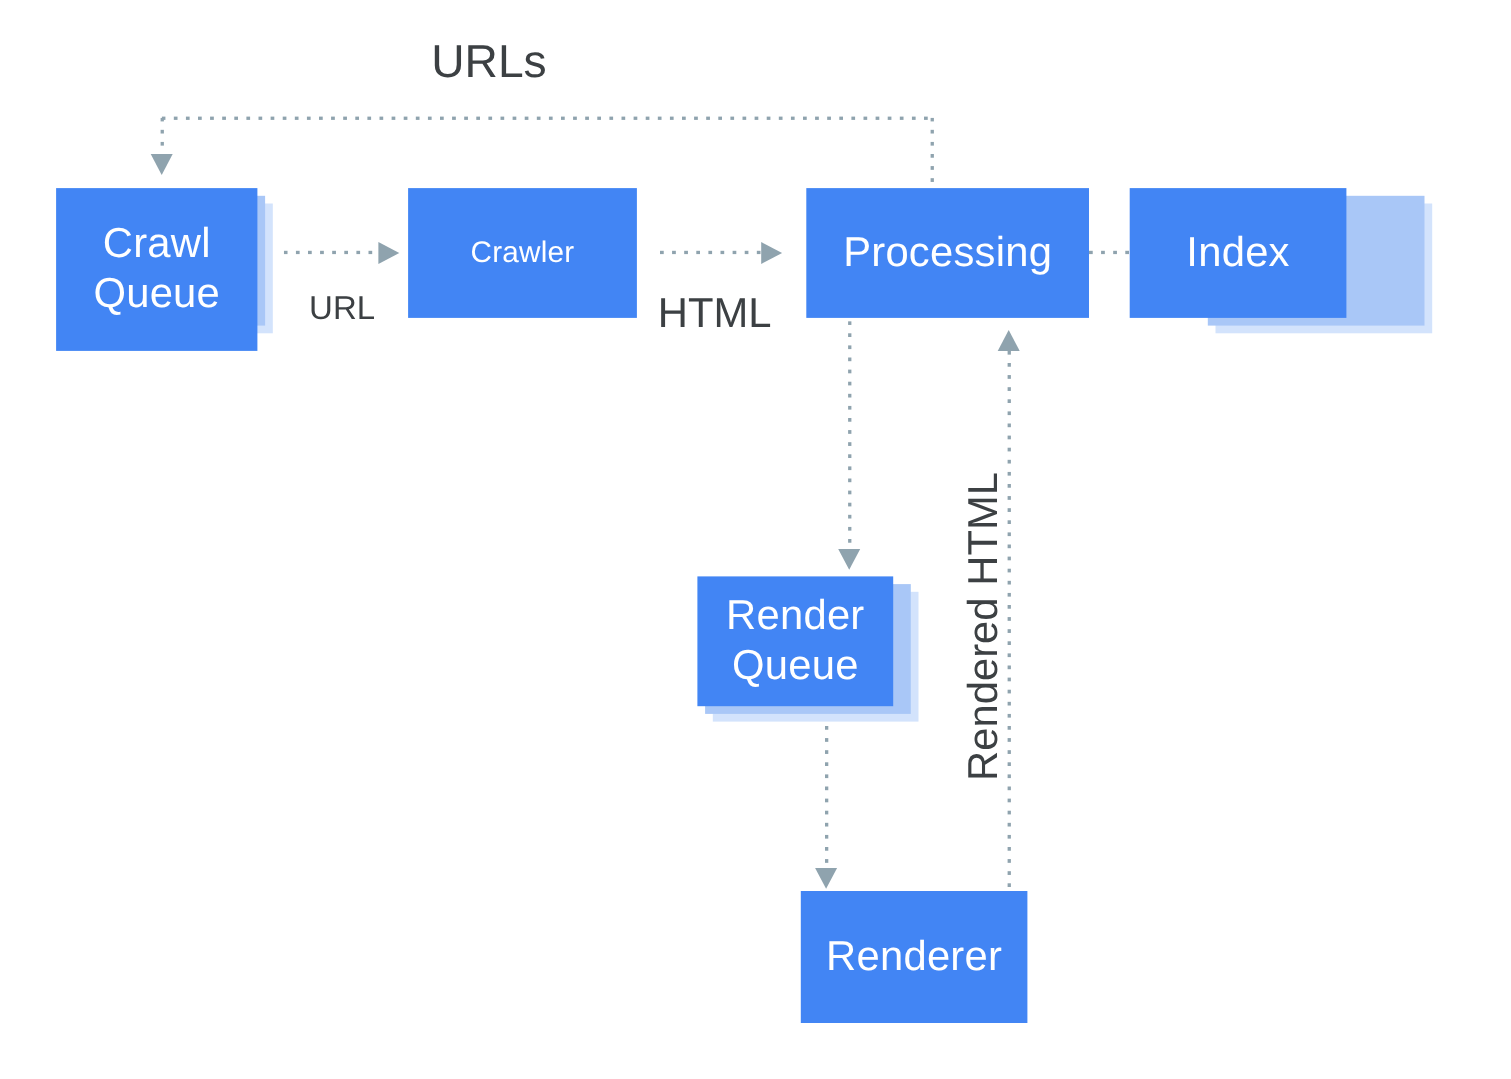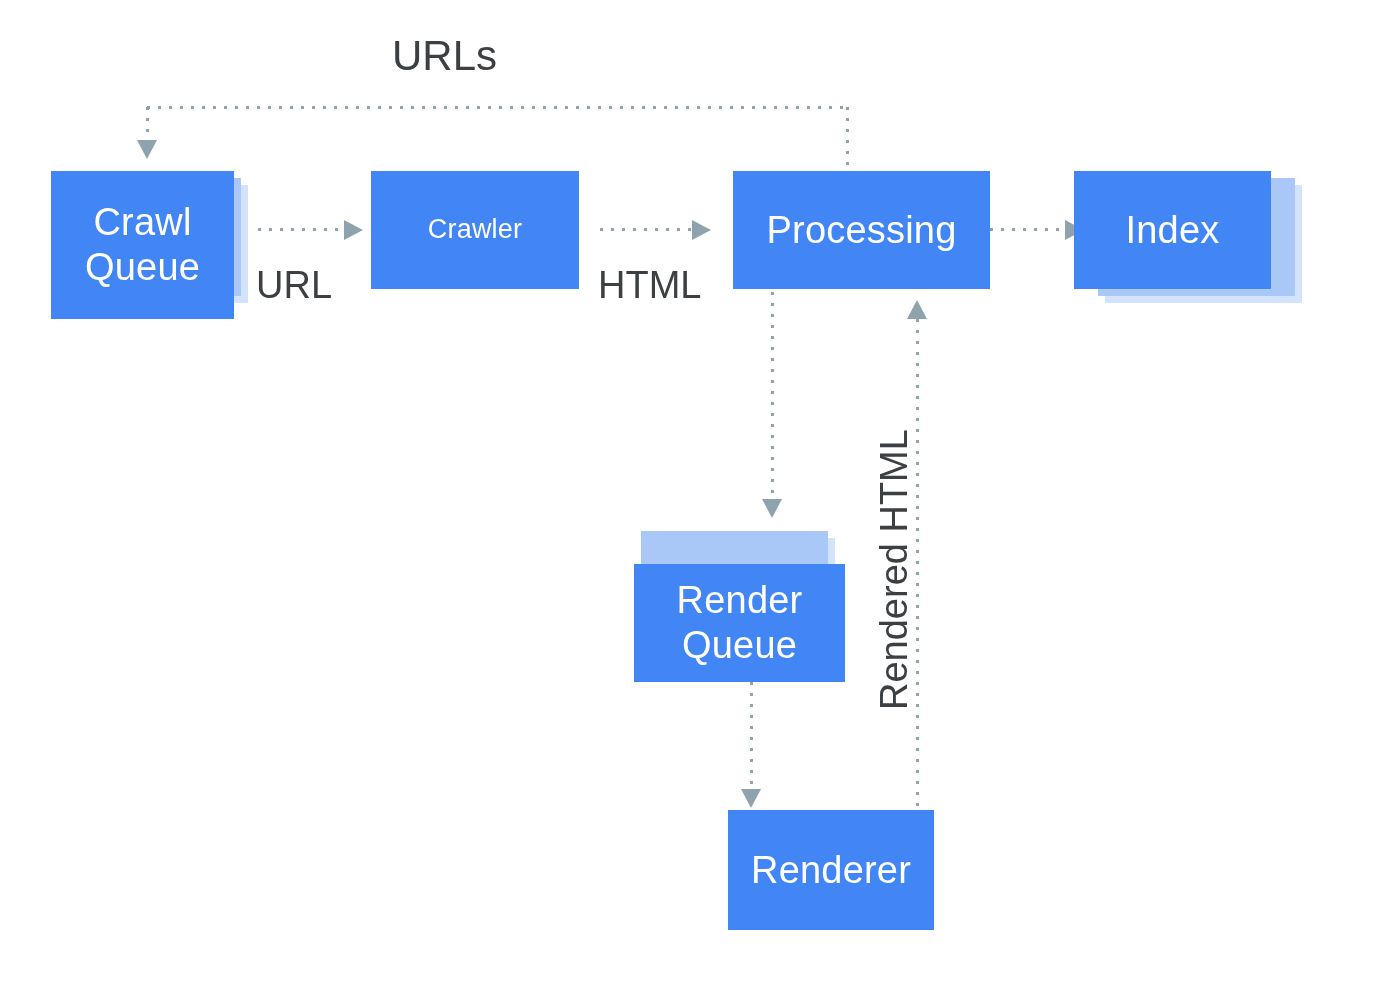--- a/index.html
+++ b/index.html
@@ -111,49 +111,49 @@
 
   <div class="stack-l2" style="left:65px; top:185px; width:183px; height:118px;"></div>
   <div class="stack-l1" style="left:58px; top:178px; width:183px; height:118px;"></div>
   <div class="node" style="left:51px; top:171px; width:183px; height:148px; font-size:38px;">
     <span class="node-label">Crawl
 Queue</span>
   </div>
 
   <div class="dotline-h" style="left:258px; top:228px; width:86px;"></div>
   <div class="arrow arrow-right" style="left:344px; top:220px;"></div>
-  <div class="edge-label" style="left:256px; top:264px; font-size:38px;">URL</div>
+  <div class="edge-label" style="left:281px; top:264px; font-size:30px;">URL</div>
 
   <div class="node" style="left:371px; top:171px; width:208px; height:118px; font-size:27px;">
     <span class="node-label">Crawler</span>
   </div>
 
   <div class="dotline-h" style="left:600px; top:228px; width:92px;"></div>
   <div class="arrow arrow-right" style="left:692px; top:220px;"></div>
   <div class="edge-label" style="left:598px; top:264px; font-size:38px;">HTML</div>
 
   <div class="node" style="left:721px; top:171px; width:257px; height:118px; font-size:38px;margin-left:12px;">
     <span class="node-label">Processing</span>
   </div>
 
   <div class="dotline-h" style="left:990px; top:228px; width:75px;"></div>
   <div class="arrow arrow-right" style="left:1065px; top:220px;"></div>
 
   <div class="stack-l2" style="left:1105px; top:185px; width:197px; height:118px;"></div>
   <div class="stack-l1" style="left:1098px; top:178px; width:197px; height:118px;"></div>
-  <div class="node" style="left:1074px; top:171px; width:197px; height:118px; font-size:38px;">
+  <div class="node" style="left:1027px; top:171px; width:197px; height:118px; font-size:38px;">
     <span class="node-label">Index</span>
   </div>
 
   <div class="dotline-v" style="left:771px; top:292px; height:207px;"></div>
   <div class="arrow arrow-down" style="left:762px; top:499px;"></div>
 
   <div class="stack-l2" style="left:648px; top:538px; width:187px; height:118px;"></div>
   <div class="stack-l1" style="left:641px; top:531px; width:187px; height:118px;"></div>
-  <div class="node" style="left:634px; top:524px; width:211px; height:118px; font-size:38px;margin-top:40px;">
+  <div class="node" style="left:634px; top:524px; width:178px; height:118px; font-size:38px;">
     <span class="node-label">Render
 Queue</span>
   </div>
 
   <div class="dotline-v" style="left:750px; top:660px; height:129px;"></div>
   <div class="arrow arrow-down" style="left:741px; top:789px;"></div>
 
   <div class="node" style="left:728px; top:810px; width:206px; height:120px; font-size:38px;">
     <span class="node-label">Renderer</span>
   </div>

